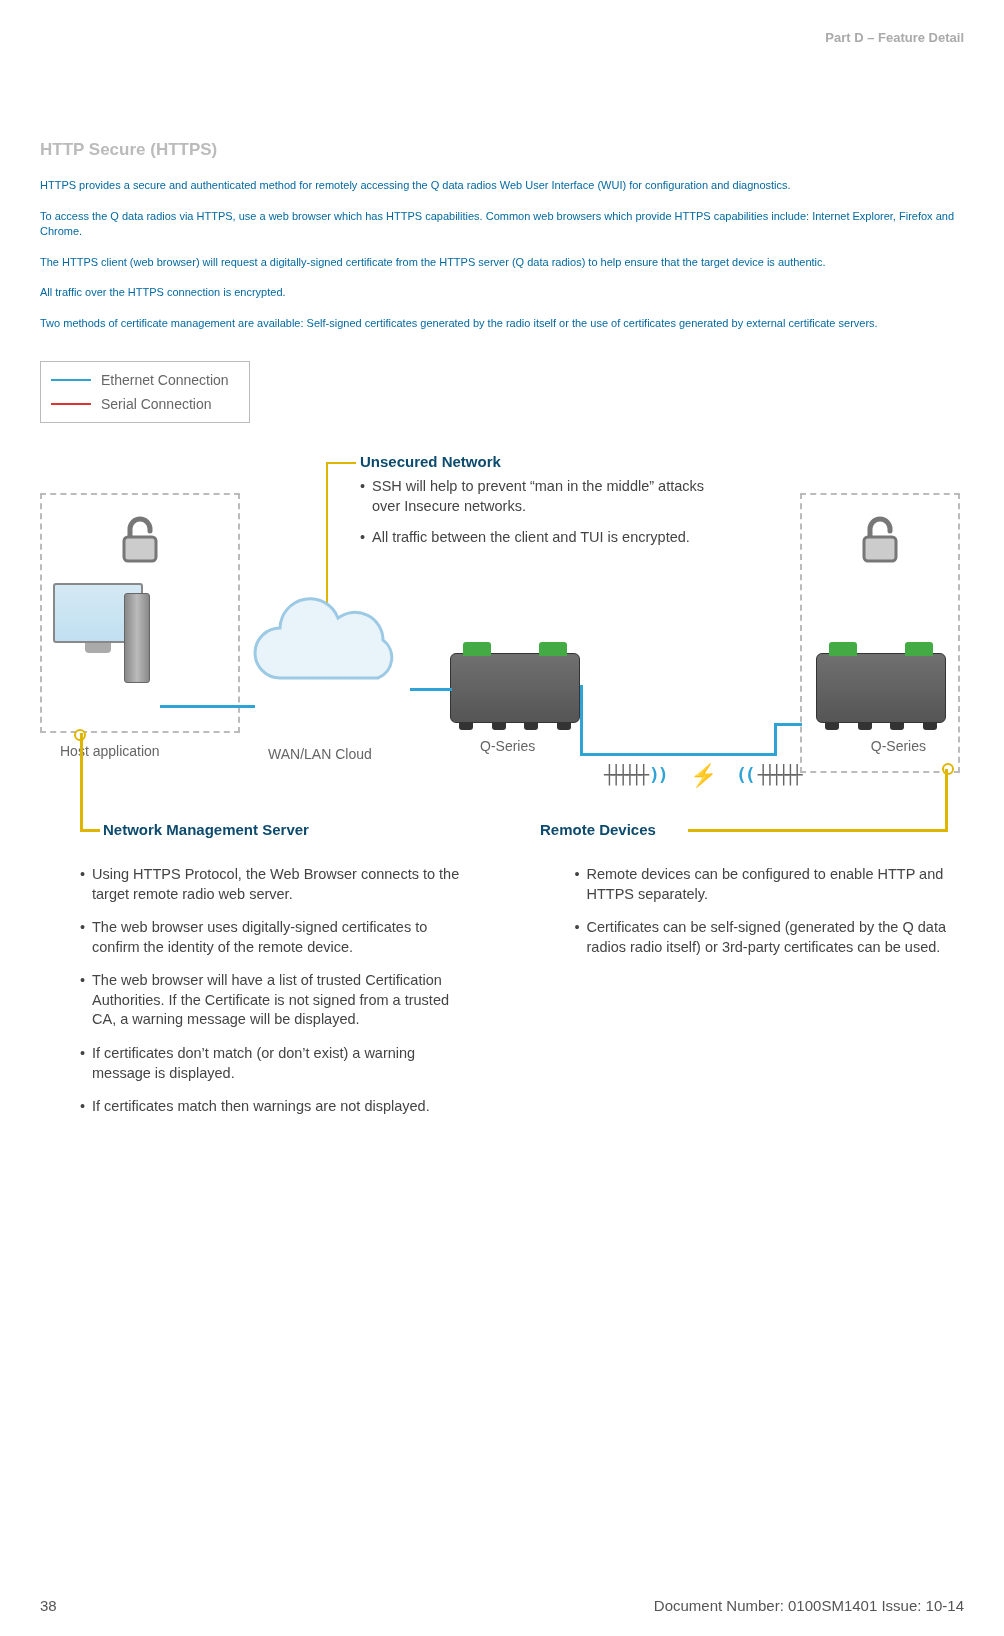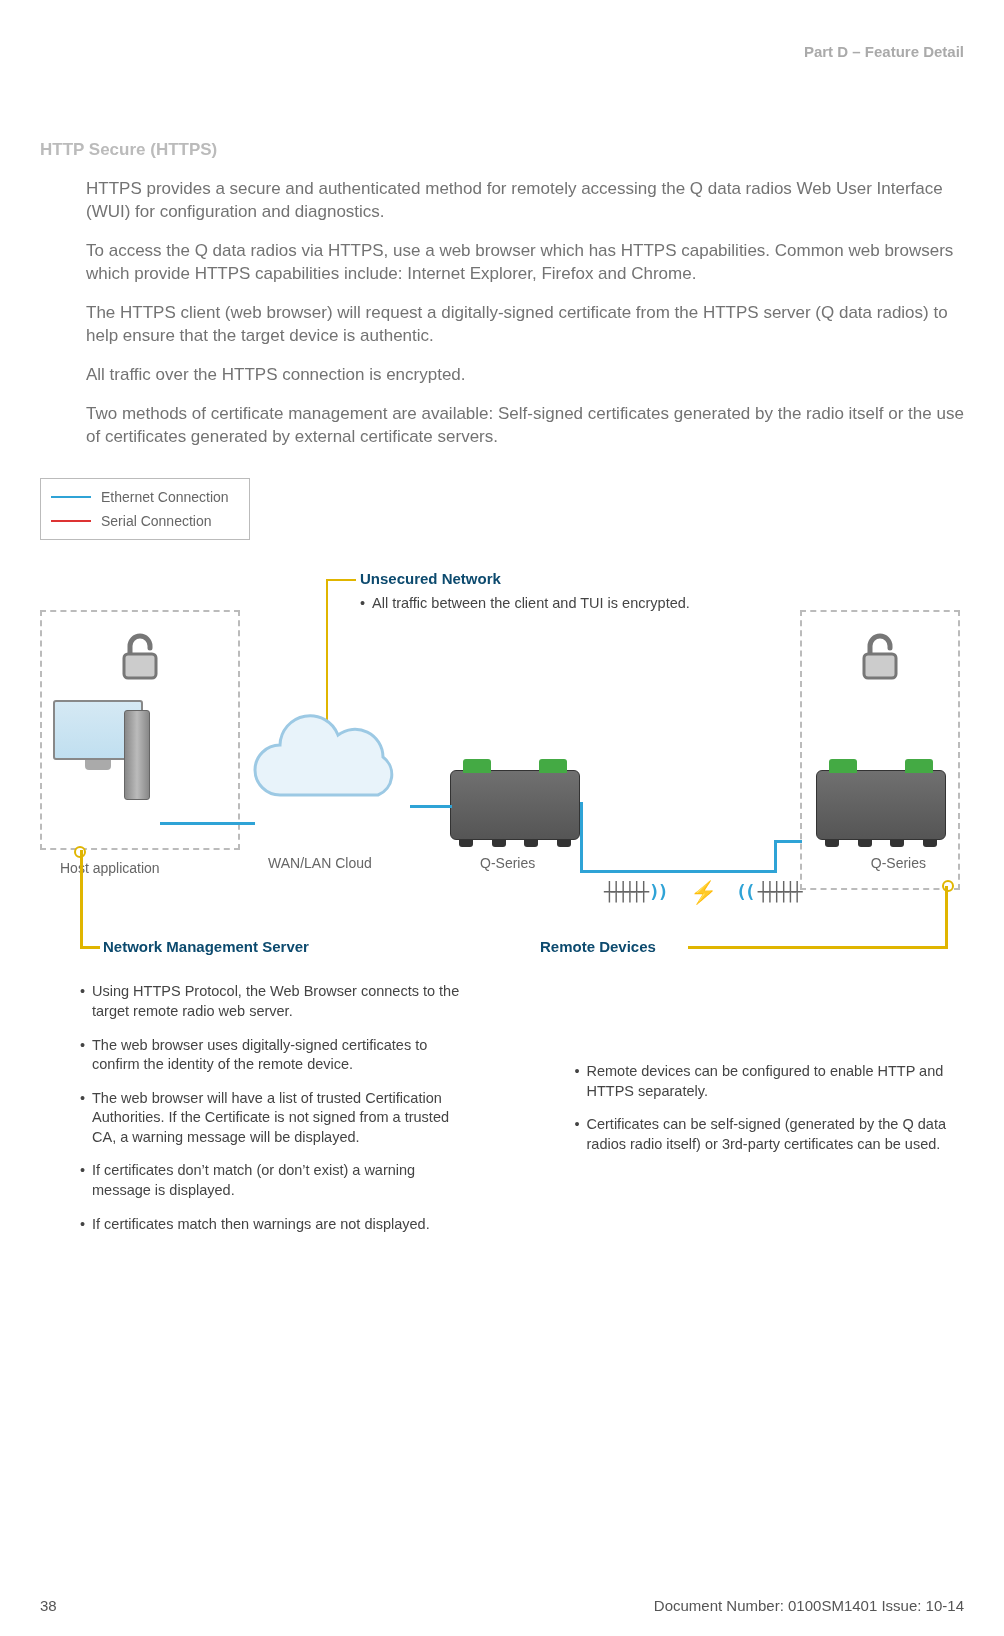--- a/index.html
+++ b/index.html
@@ -9,38 +9,36 @@
     background: #fff;
     font-family: "Segoe UI", Arial, sans-serif;
     color: #555;
     position: relative;
     padding: 30px 40px 40px 40px;
   }
   .header-label {
     position: absolute;
     top: 30px;
     right: 40px;
-    font-size: 15px;
+    font-size: 13px;
     font-weight: 600;
     color: #aaa;
-    margin-top: 13px;
   }
   .section-title {
     font-size: 17px;
     font-weight: 700;
     color: #bbb;
     margin-top: 110px;
     margin-bottom: 18px;
   }
   p.body {
-    font-size: 17px;
+    font-size: 11px;
     line-height: 1.35;
-    color: #737373;
+    color: #0369a1;
     margin-bottom: 16px;
-    margin-left: 46px;
   }
 
   
   .legend {
     border: 1px solid #bbb;
     width: 210px;
     padding: 6px 9px 6px 10px;
     margin-top: 30px;
     font-size: 14px;
     color: #666;
@@ -132,21 +130,21 @@
     font-size: 14px;
     color: #666;
     white-space: nowrap;
     text-align: center;
   }
   .host-lbl { left: 20px; top: 310px; }
   .cloud {
     position: absolute; left: 200px; top: 155px; width: 180px; height: 120px;
   }
   .cloud svg { width:100%; height:100%; }
-  .cloud-lbl { left: 228px; top: 305px; }
+  .cloud-lbl { left: 228px; top: 313px; }
   .radio {
     position: absolute; width: 130px; height: 70px;
     background: linear-gradient(180deg,#707070,#555);
     border: 1px solid #333; border-radius: 6px;
   }
   .radio::before, .radio::after {
     content:""; position:absolute; top:-12px; width:28px; height:14px;
     background:#4a4; border-radius:3px 3px 0 0;
   }
   .radio::before { left:12px; }
@@ -202,21 +200,20 @@
   .rem-dot {
     position:absolute; right:6px; top:330px; width:12px; height:12px;
     border-radius:50%; border:2px solid #e0b500; background:#fff;
   }
 
   
   .cols {
     display: flex;
     gap: 75px;
     margin-top: 0px;
-    align-items: center;
   }
   .col { flex: 1; }
   .col .callout-list { margin-top: 12px; }
   .col .callout-list li { margin-bottom: 14px; }
   .nms-title-wrap {
     position:absolute; left:63px; top:388px;
   }
   .rem-title-wrap {
     position:absolute; left:500px; top:388px;
   }
@@ -255,20 +252,21 @@
     <span>Serial Connection</span>
   </div>
 </div>
 
 <div class="diagram">
 
   <div class="unsec-line"></div>
   <div class="unsec-dot"></div>
   <div class="unsec-title callout-title">Unsecured Network</div>
   <ul class="unsec-list callout-list">
+    <li>SSH will help to prevent “man in the middle” attacks over Insecure networks.</li>
     <li>All traffic between the client and TUI is encrypted.</li>
   </ul>
 
   <div class="dashed-box host-box">
     <div class="lock">
       <svg viewBox="0 0 60 60">
           <path d="M20 30 v-8 a10 10 0 0 1 20 0 v2" fill="none" stroke="#777" stroke-width="5" stroke-linecap="round"></path>
           <rect x="14" y="30" width="32" height="24" rx="4" fill="#ccc" stroke="#777" stroke-width="3"></rect>
         </svg>
     </div>

